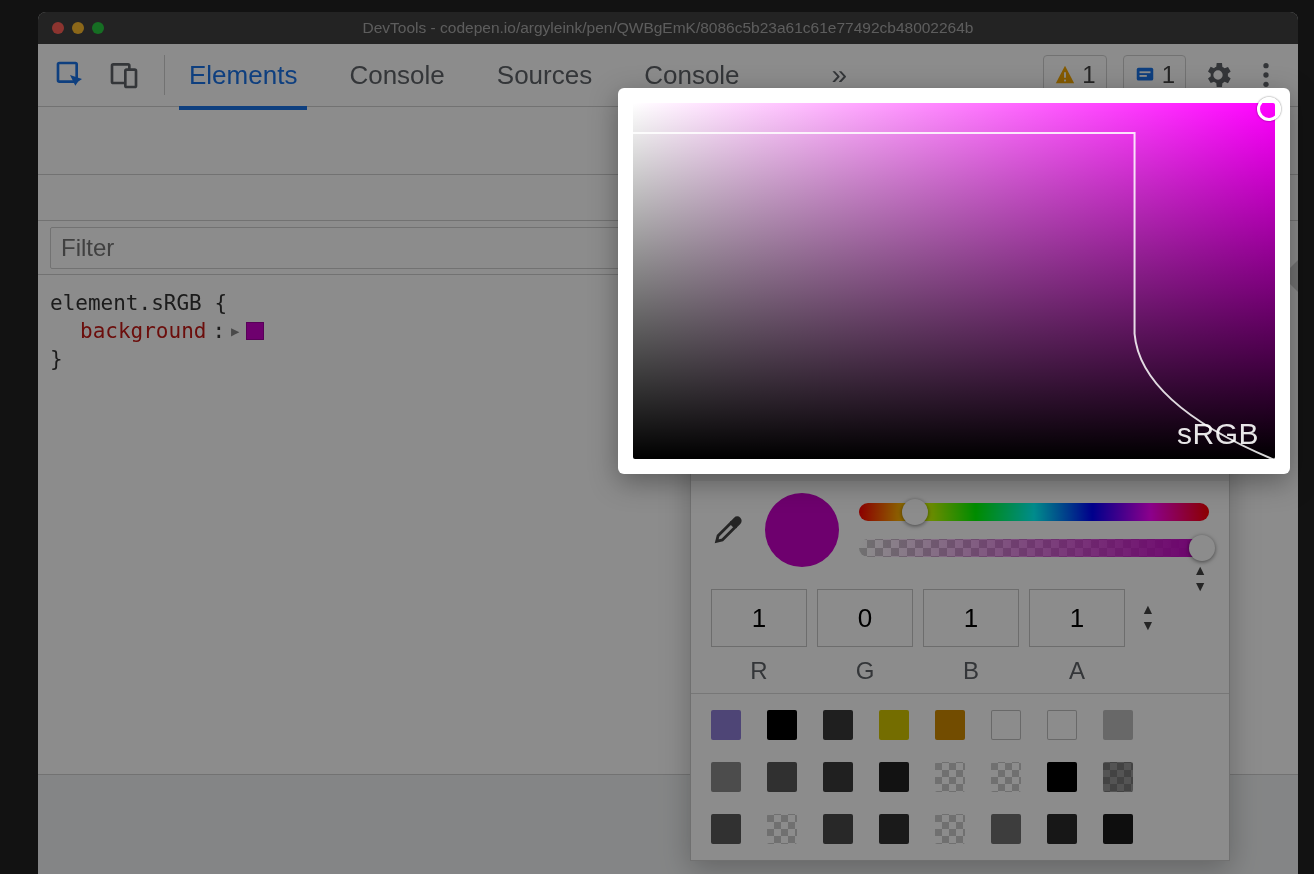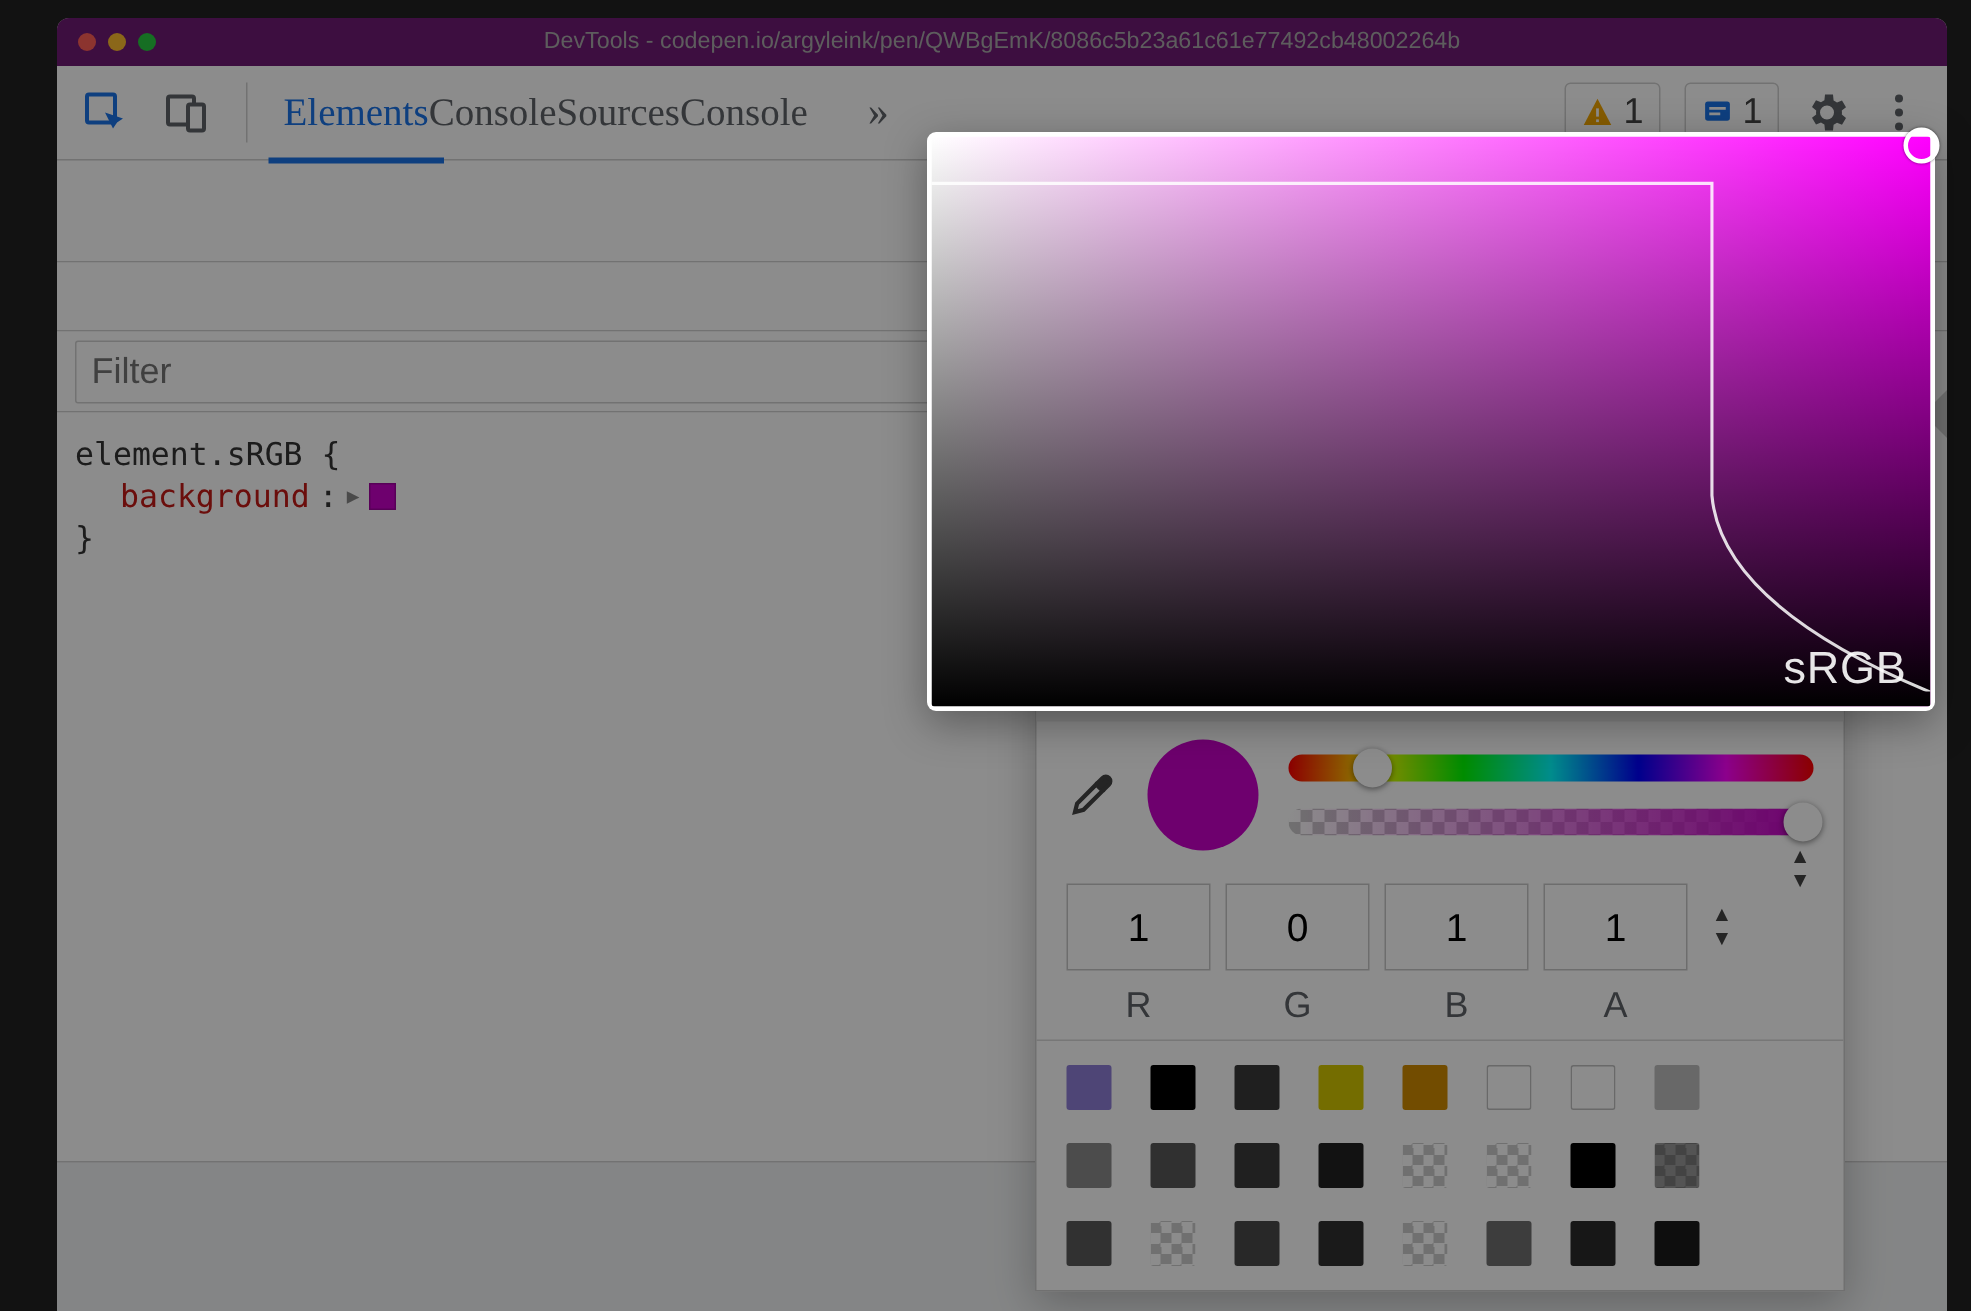--- a/index.html
+++ b/index.html
@@ -16,21 +16,21 @@
       left: 38px;
       top: 12px;
       width: 1260px;
       height: 862px;
       background: #f1f3f4;
       border-radius: 8px 8px 0 0;
       overflow: hidden;
     }
     .titlebar {
       height: 32px;
-      background: #701a75;
+      background: #404040;
       display: flex;
       align-items: center;
       position: relative;
     }
     .traffic-lights {
       display: flex;
       gap: 8px;
       margin-left: 14px;
     }
     .tl { width: 12px; height: 12px; border-radius: 50%; }
@@ -50,21 +50,21 @@
       background: #fff;
       border-bottom: 1px solid #d0d0d0;
       display: flex;
       align-items: center;
       padding: 0 16px;
       position: relative;
     }
     .tool-icons { display: flex; gap: 22px; align-items: center; }
     .tool-icons svg { width: 32px; height: 32px; }
     .sep-v { width: 1px; height: 40px; background: #d0d0d0; margin: 0 24px; }
-    .tabs { display: flex; align-items: center; font-size: 26px; color: #5f6368; font-family: Liberation Serif, serif; }
+    .tabs { display: flex; gap: 52px; align-items: center; font-size: 26px; color: #5f6368; }
     .tab { padding: 14px 0; cursor: pointer; position: relative; }
     .tab.active { color: #1a73e8; }
     .tab.active::after {
       content: ""; position: absolute; left: -10px; right: -10px; bottom: -5px;
       height: 4px; background: #1a73e8;
     }
     .more-tabs { font-size: 28px; color: #5f6368; margin-left: 40px; }
     .right-toolbar {
       position: absolute; right: 16px; display: flex; gap: 16px; align-items: center;
     }
@@ -146,21 +146,21 @@
 
     
     .spectrum-pop {
       position: absolute;
       left: 618px;
       top: 88px;
       width: 672px;
       height: 386px;
       background: #fff;
       border-radius: 6px;
-      padding: 3px;
+      padding: 15px;
       box-shadow: 0 8px 28px rgba(0,0,0,.35);
       z-index: 10;
     }
     .spectrum-area {
       width: 100%; height: 100%;
       position: relative;
       background:
         linear-gradient(to top, #000, rgba(0,0,0,0)),
         linear-gradient(to right, #fff, #ff00ff);
       border-radius: 2px;

